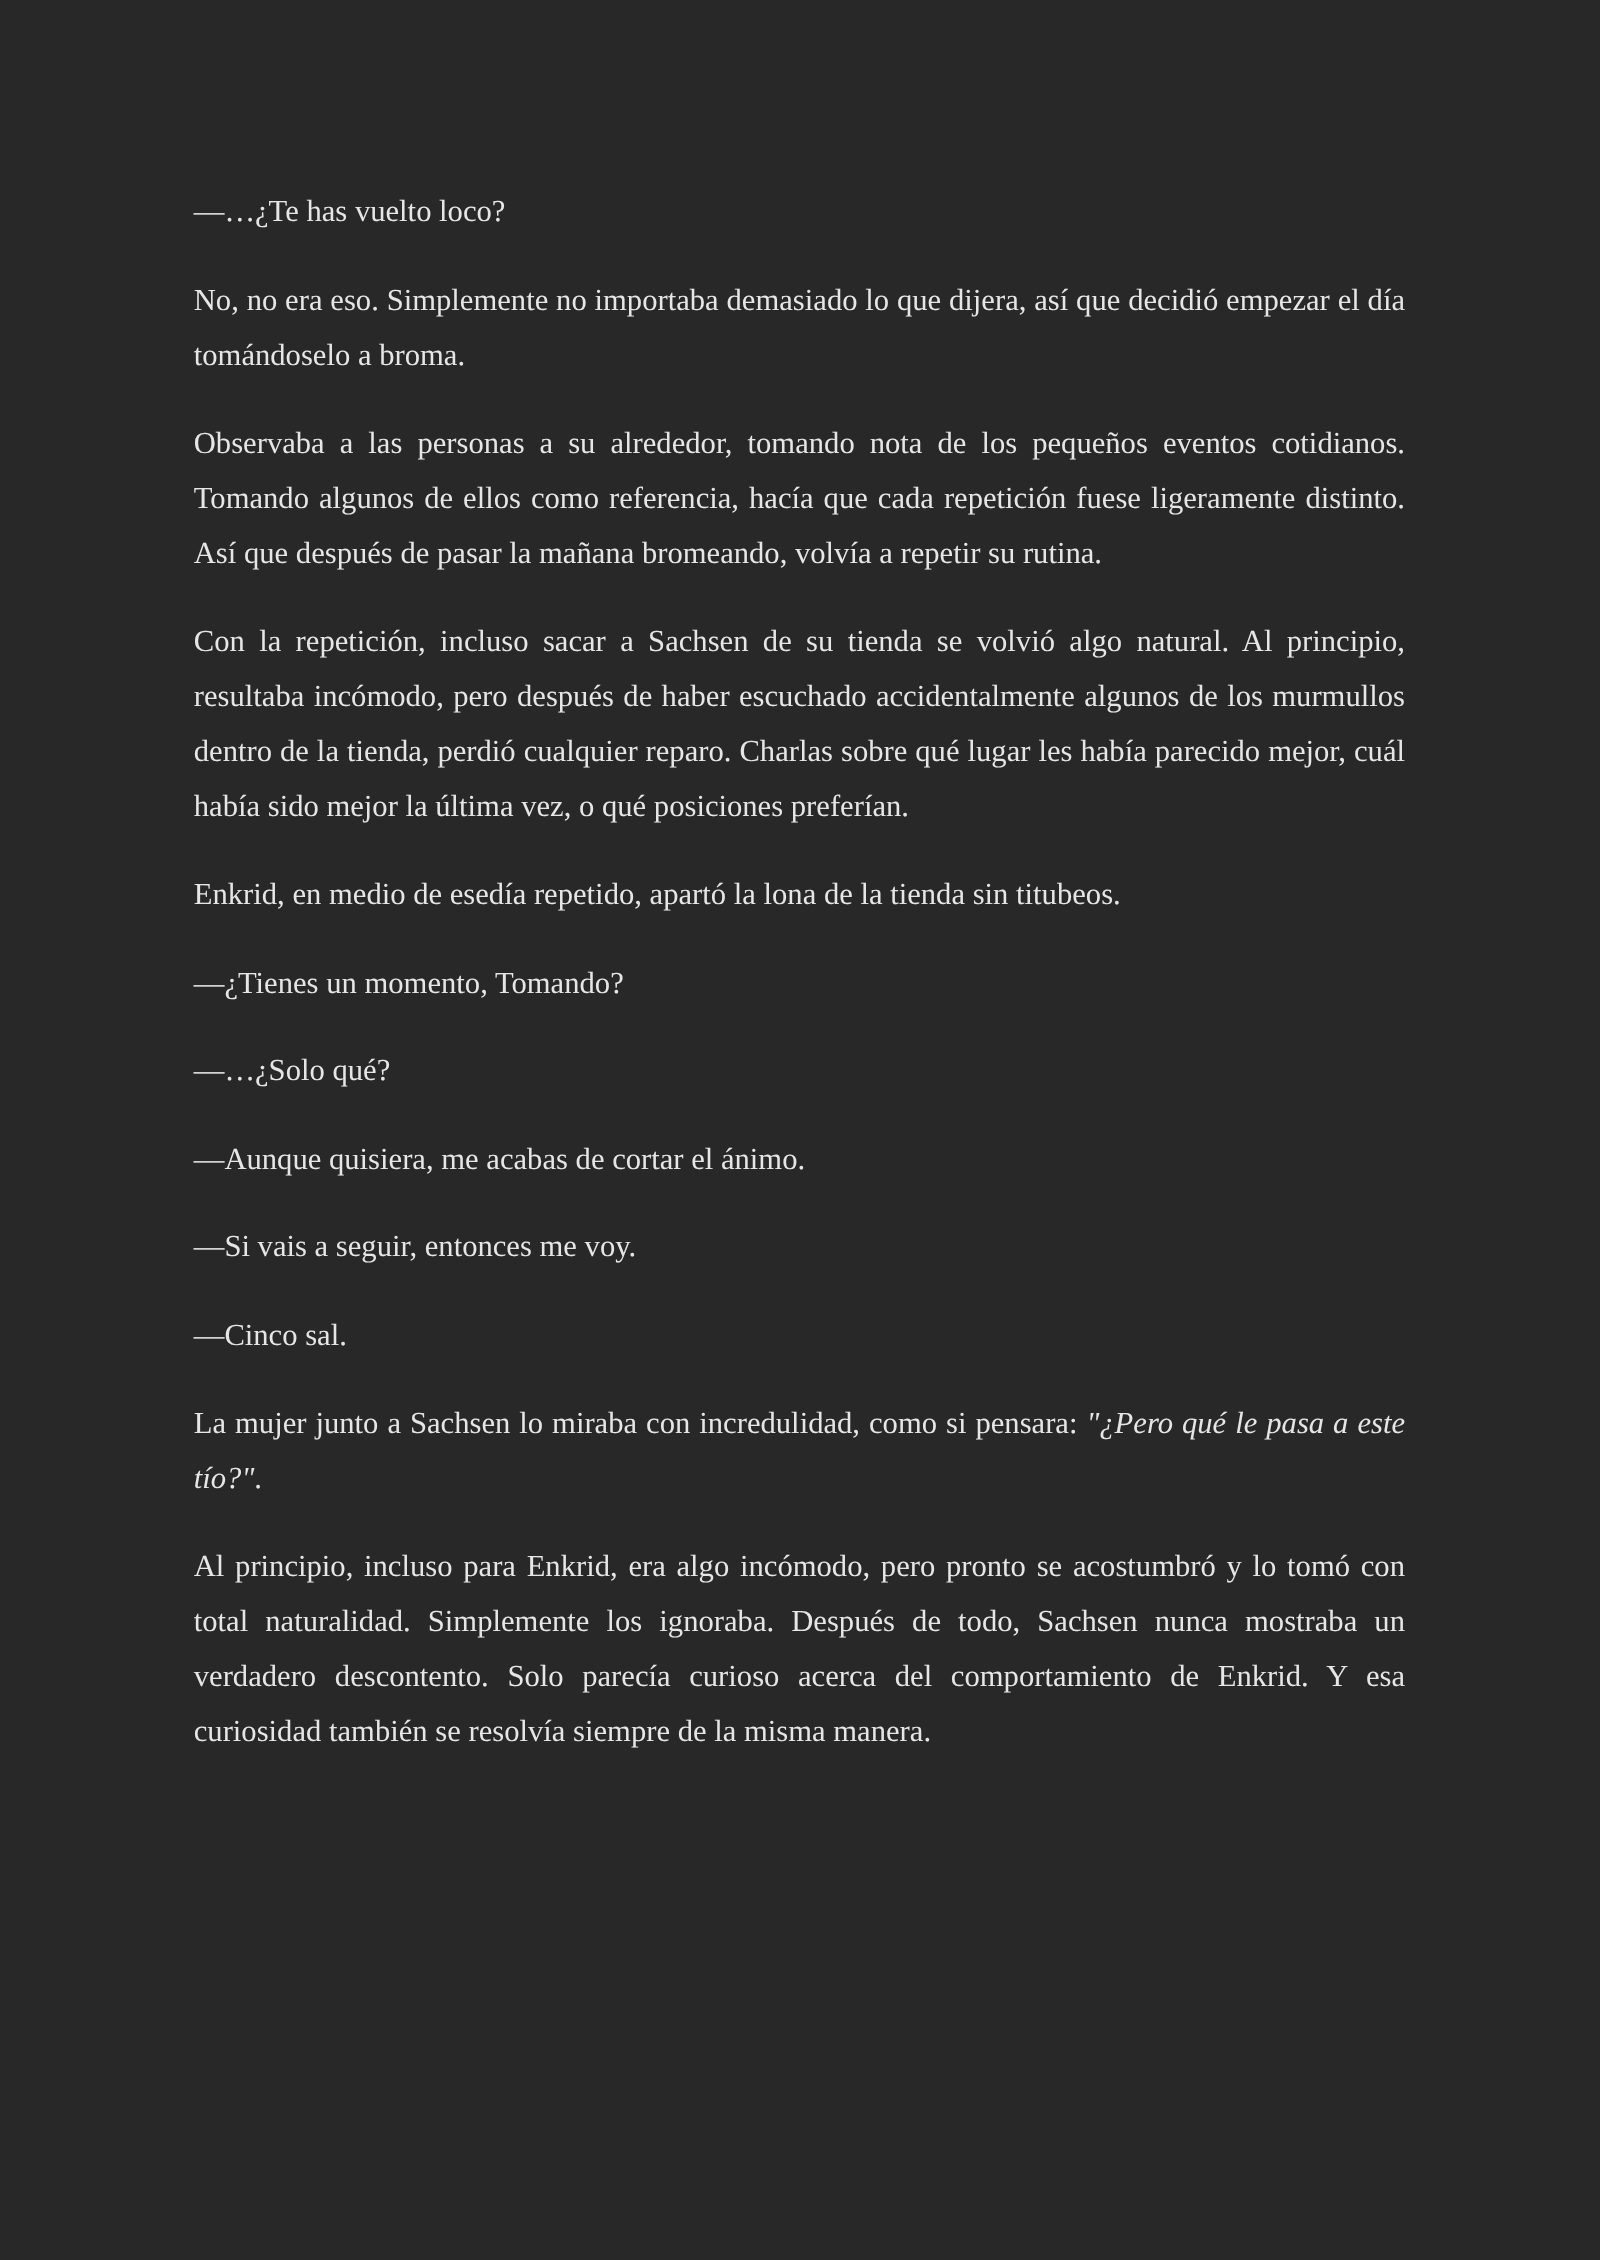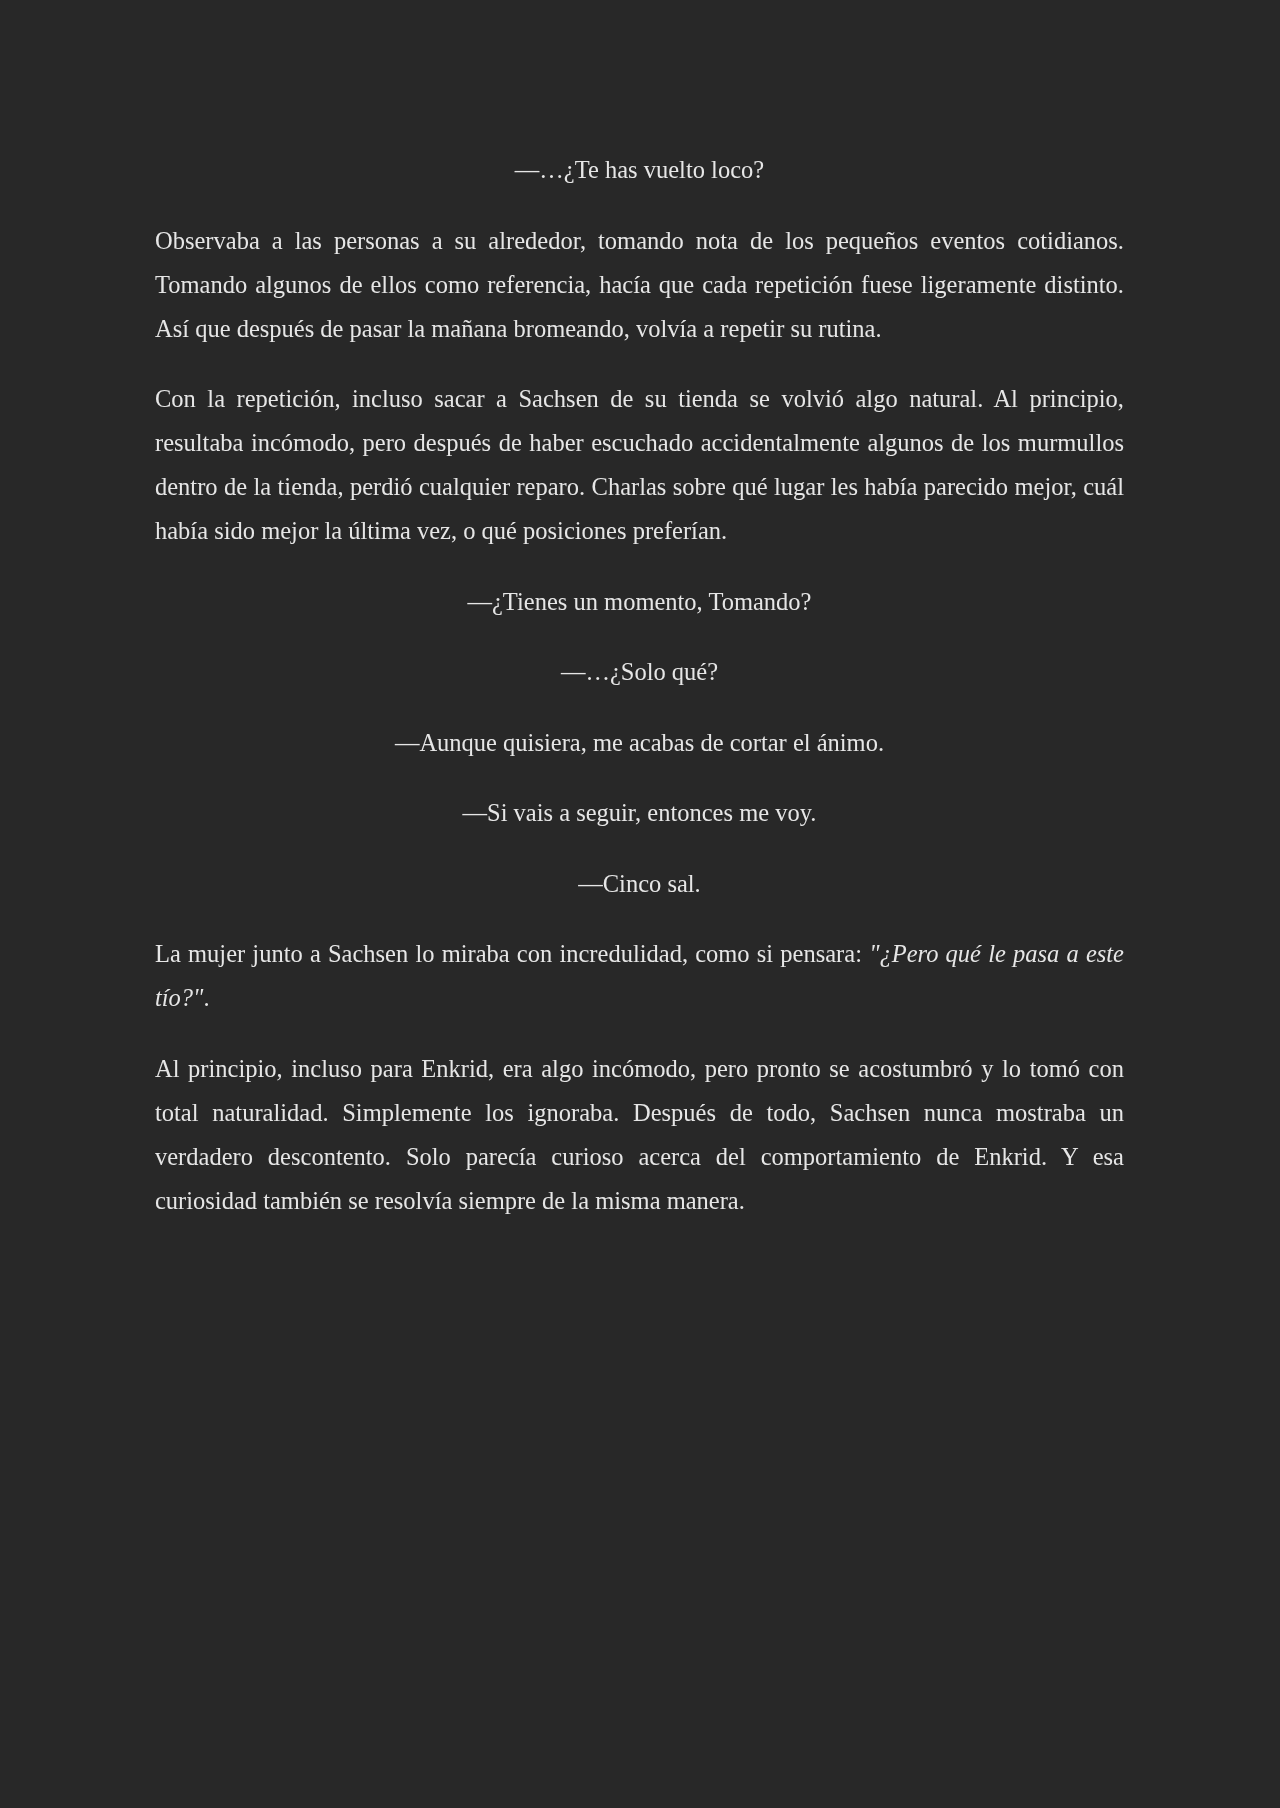--- a/index.html
+++ b/index.html
@@ -21,33 +21,35 @@
       color: #e6e6e6;
       font-family: "Liberation Serif", "DejaVu Serif", serif;
       font-size: 24.5px;
       line-height: 44px;
     }
     .para {
       margin: 0 0 26.5px 0;
       text-align: justify;
     }
     .para.short {
-      text-align: center;
+      text-align: left;
     }
     .italic {
       font-style: italic;
     }
   </style>
 </head>
 <body>
 
 <div class="page">
   <p class="para short">—…¿Te has vuelto loco?</p>
+  <p class="para">No, no era eso. Simplemente no importaba demasiado lo que dijera, así que decidió empezar el día tomándoselo a broma.</p>
   <p class="para">Observaba a las personas a su alrededor, tomando nota de los pequeños eventos cotidianos. Tomando algunos de ellos como referencia, hacía que cada repetición fuese ligeramente distinto. Así que después de pasar la mañana bromeando, volvía a repetir su rutina.</p>
   <p class="para">Con la repetición, incluso sacar a Sachsen de su tienda se volvió algo natural. Al principio, resultaba incómodo, pero después de haber escuchado accidentalmente algunos de los murmullos dentro de la tienda, perdió cualquier reparo. Charlas sobre qué lugar les había parecido mejor, cuál había sido mejor la última vez, o qué posiciones preferían.</p>
+  <p class="para short">Enkrid, en medio de esedía repetido, apartó la lona de la tienda sin titubeos.</p>
   <p class="para short">—¿Tienes un momento, Tomando?</p>
   <p class="para short">—…¿Solo qué?</p>
   <p class="para short">—Aunque quisiera, me acabas de cortar el ánimo.</p>
   <p class="para short">—Si vais a seguir, entonces me voy.</p>
   <p class="para short">—Cinco sal.</p>
   <p class="para">
     <span>La mujer junto a Sachsen lo miraba con incredulidad, como si pensara: </span><span class="italic">"¿Pero qué le pasa a este tío?"</span><span>.</span>
   </p>
   <p class="para">Al principio, incluso para Enkrid, era algo incómodo, pero pronto se acostumbró y lo tomó con total naturalidad. Simplemente los ignoraba. Después de todo, Sachsen nunca mostraba un verdadero descontento. Solo parecía curioso acerca del comportamiento de Enkrid. Y esa curiosidad también se resolvía siempre de la misma manera.</p>
 </div>

